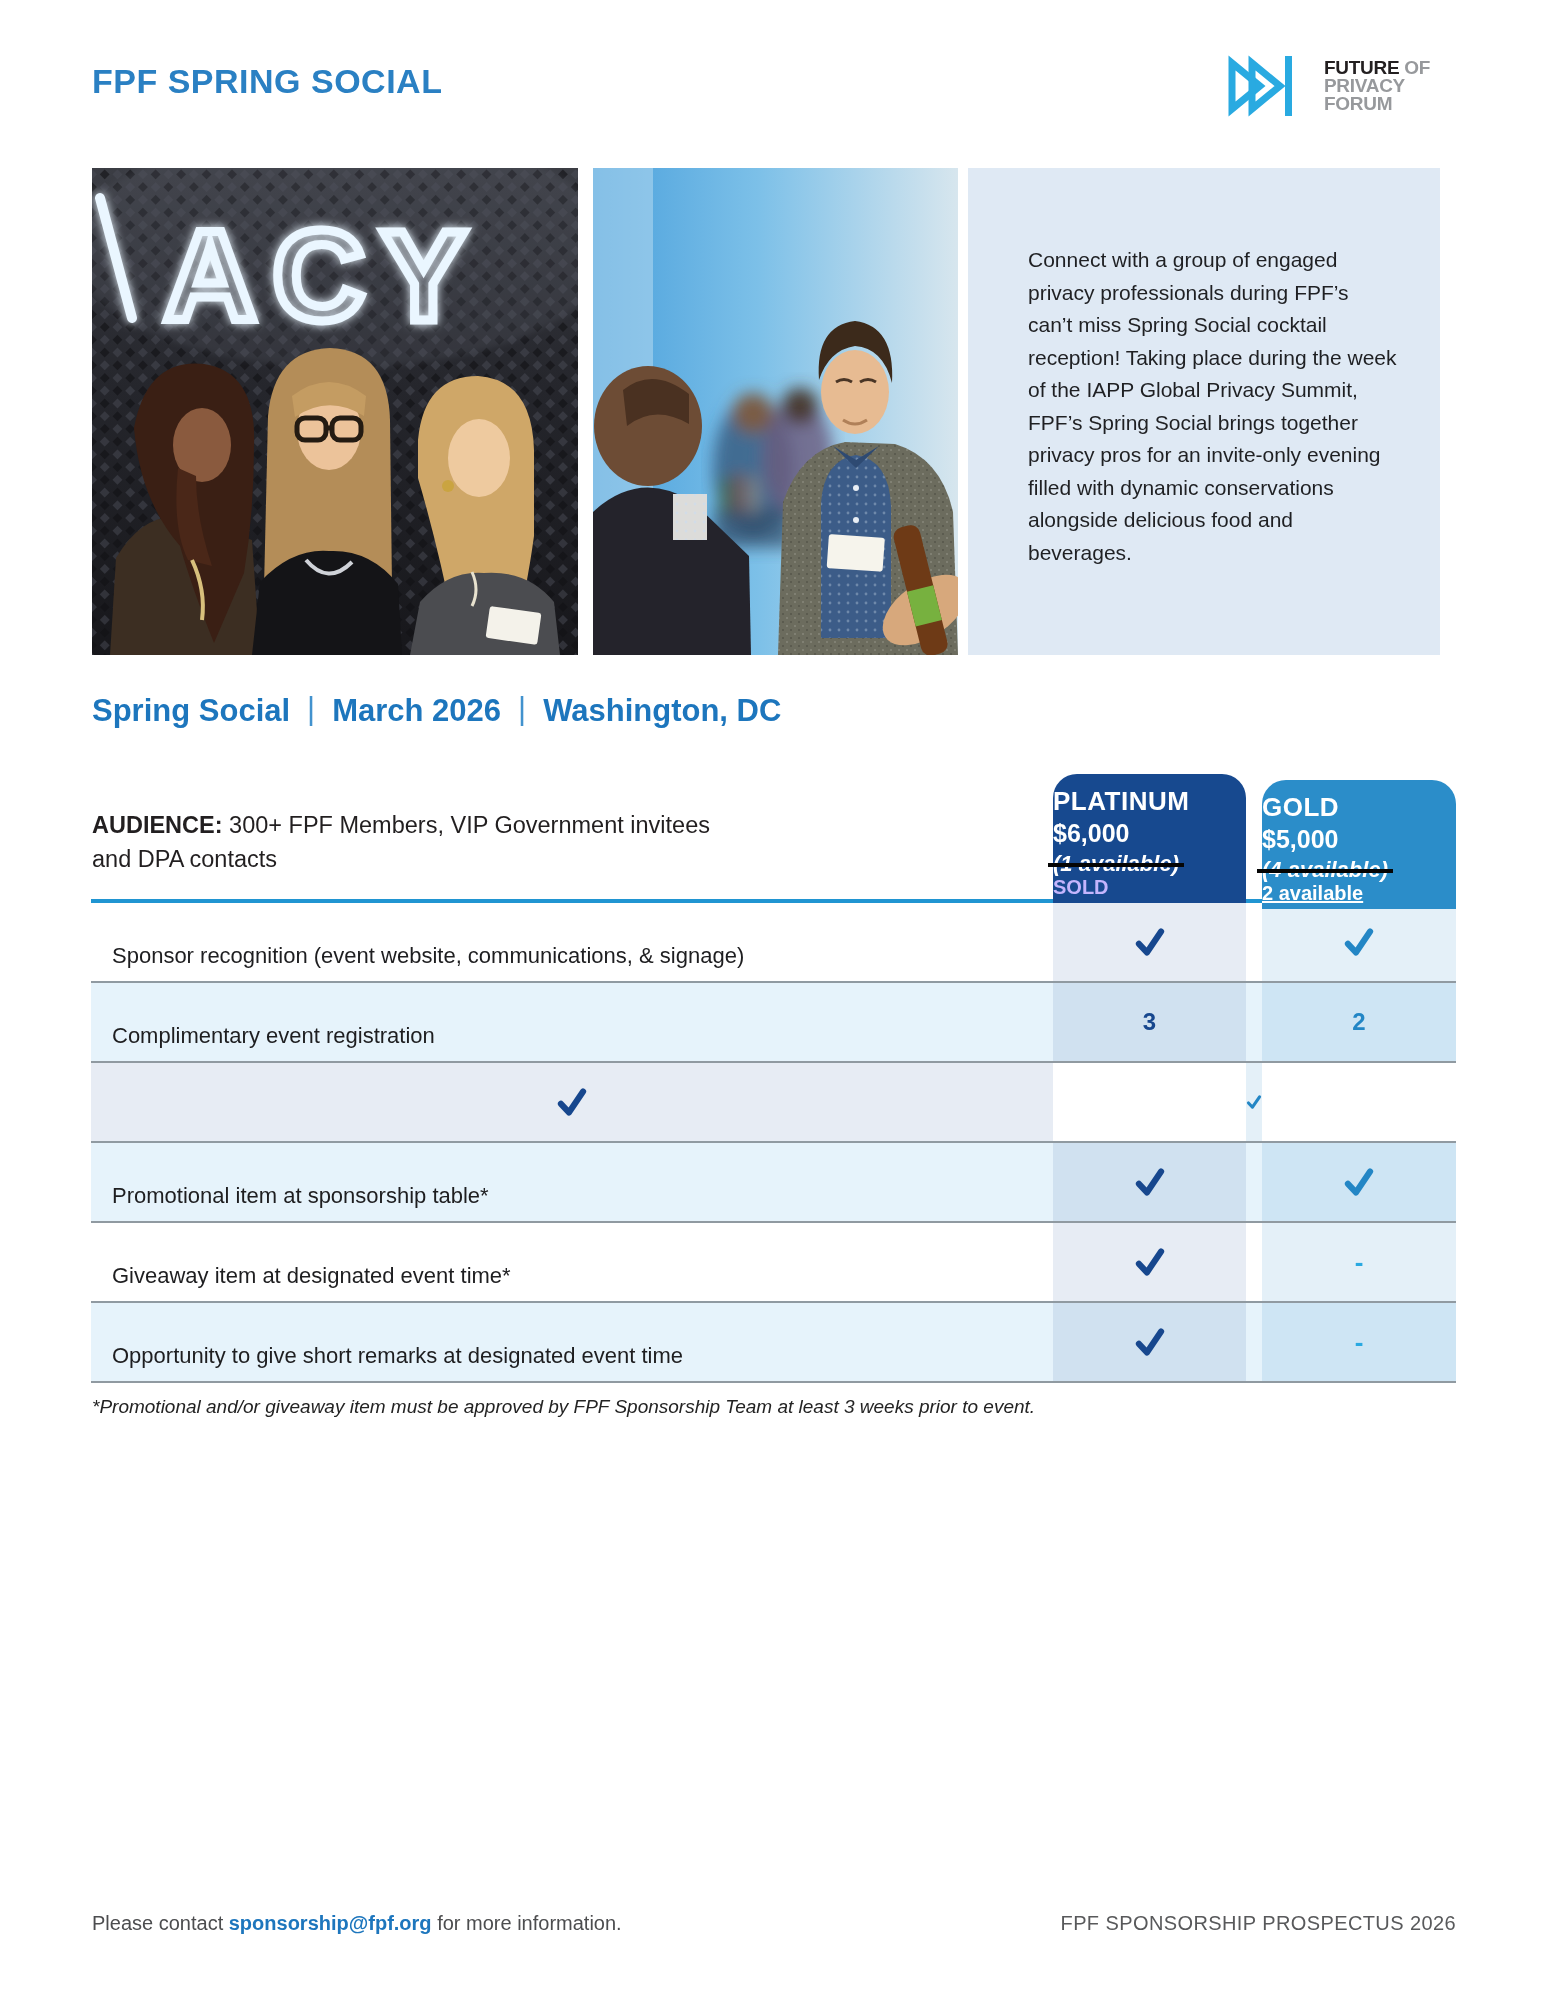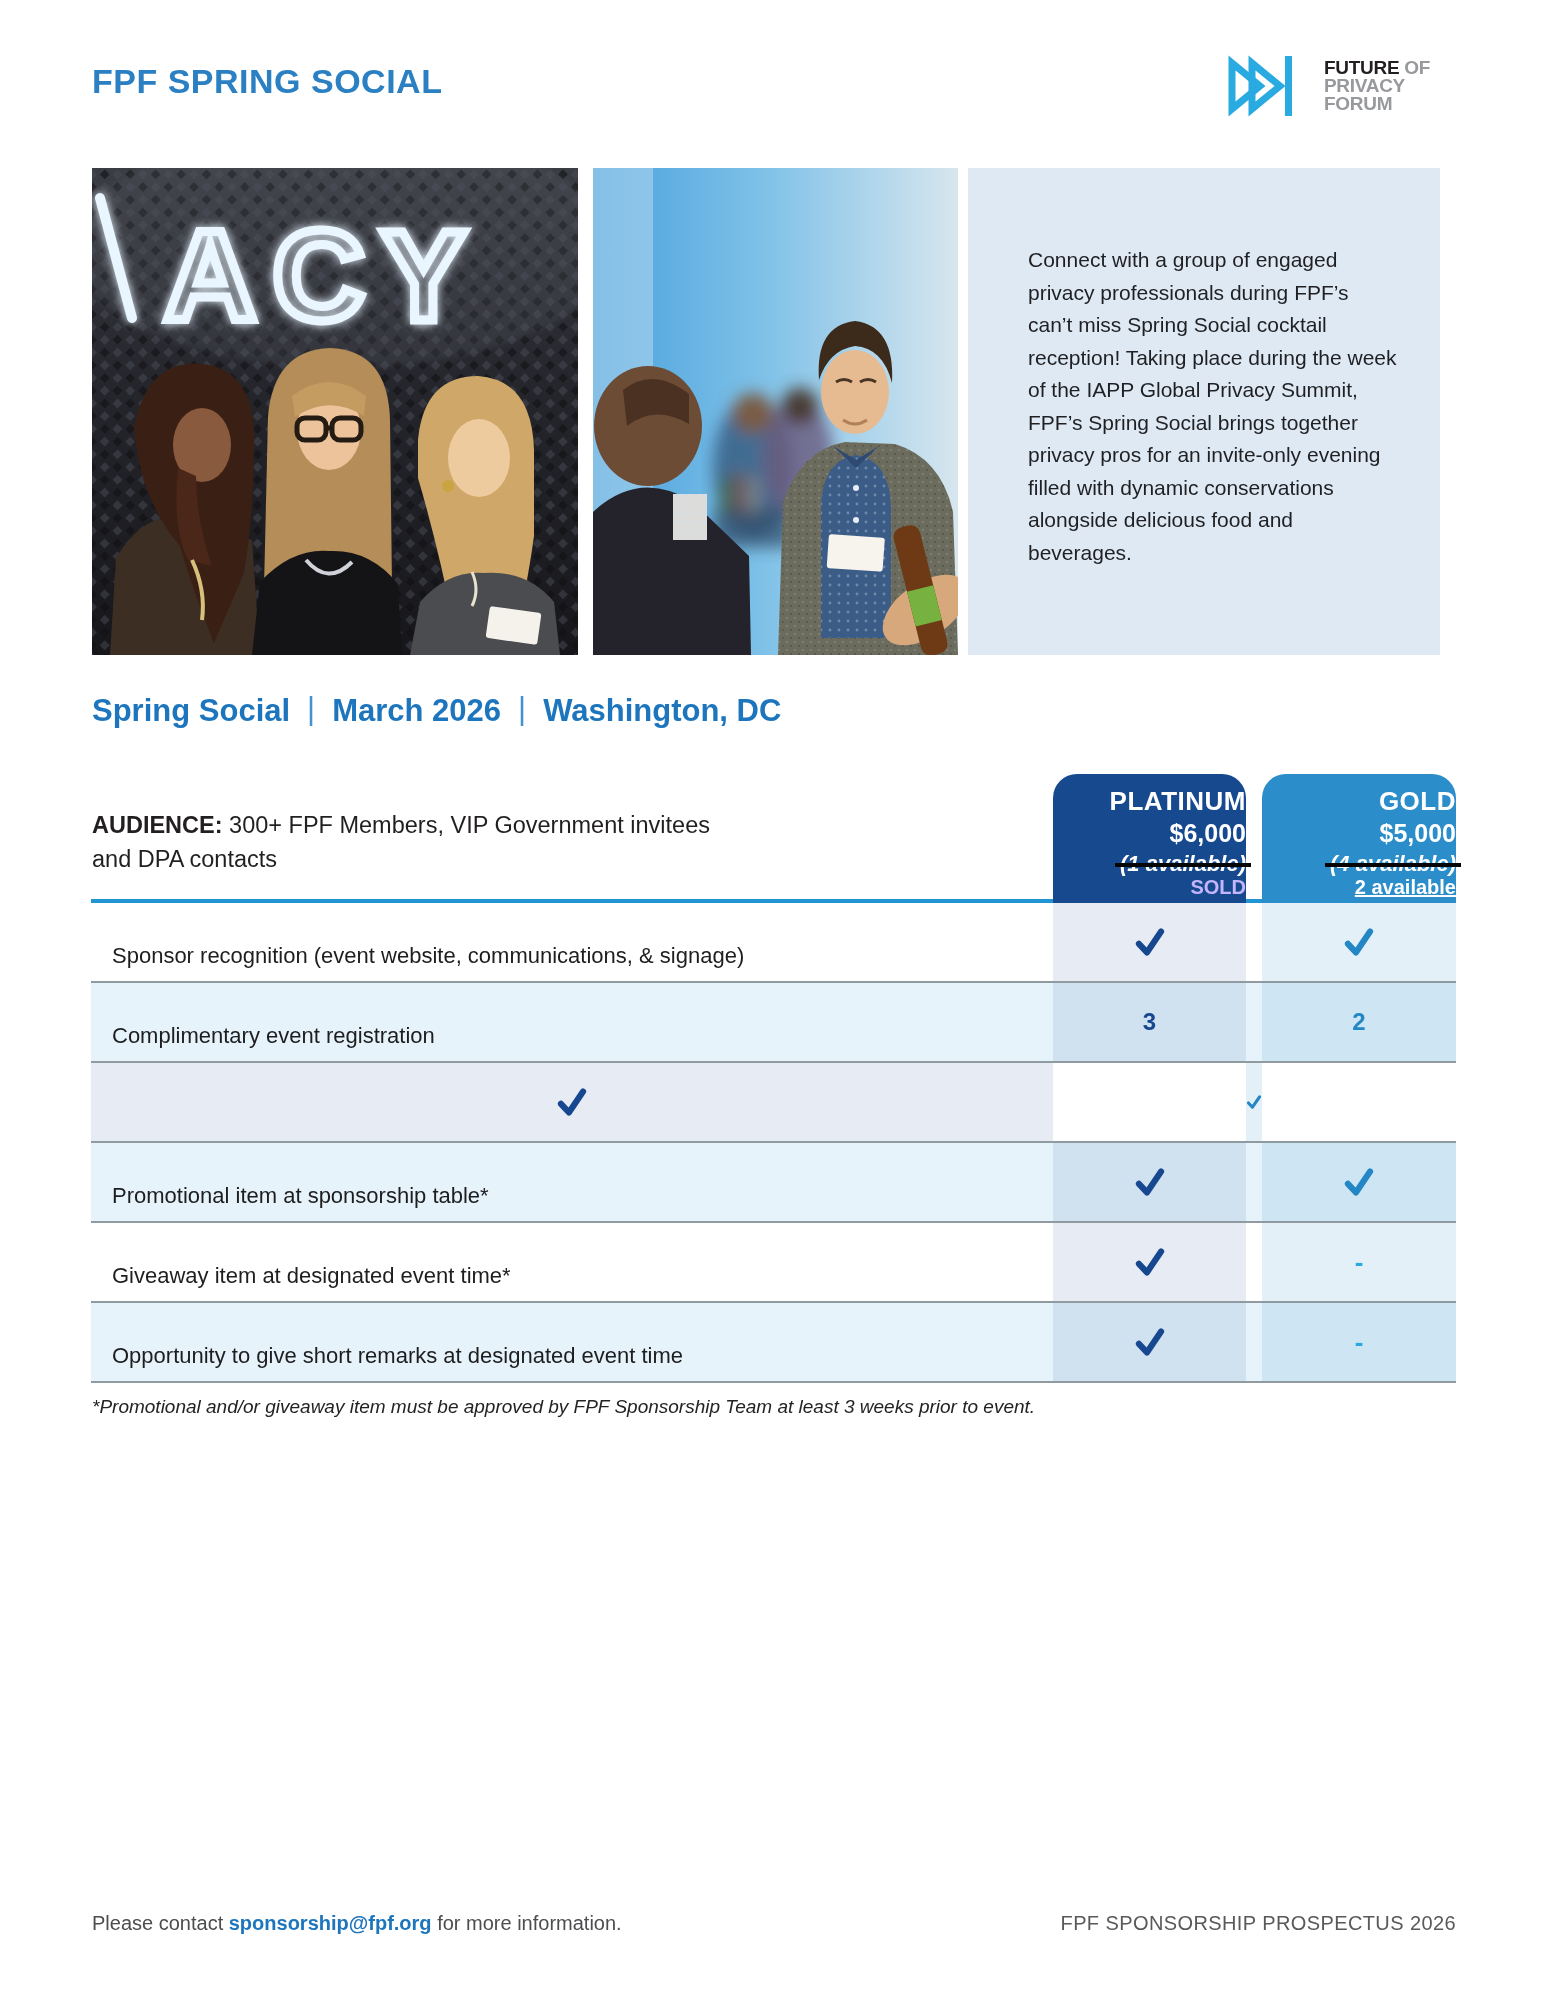--- a/index.html
+++ b/index.html
@@ -25,23 +25,23 @@
   
   .event-heading{position:absolute;left:92px;top:693px;font-size:31px;font-weight:700;color:#1d76bd;}
   .event-heading .sep{font-weight:400;color:#4292ce;margin:0 17px;position:relative;top:-2px;}
 
   
   .audience{position:absolute;left:92px;top:808px;width:650px;font-size:23.5px;line-height:1.45;color:#221f20;}
   .audience b{font-weight:700;}
 
   
   .tier{position:absolute;top:774px;height:129px;box-sizing:border-box;border-radius:24px 24px 0 0;
-        color:#ffffff;text-align:right;padding-top:13px;z-index:2;}
+        color:#ffffff;text-align:left;padding-top:13px;z-index:2;}
   .tier-platinum{left:1053px;width:193px;background:#17498f;}
-  .tier-gold{left:1262px;width:194px;background:#2b8dc9;}
+  .tier-gold{left:1262px;width:194px;background:#2b8dc9;margin-top:6px;}
   .tier-name{font-size:26px;font-weight:800;letter-spacing:.5px;line-height:1.15;}
   .tier-price{font-size:25px;font-weight:600;margin-top:2px;}
   .tier-avail{display:inline-block;position:relative;font-size:22px;font-weight:700;font-style:italic;margin-top:4px;line-height:1.05;}
   .tier-avail::after{content:"";position:absolute;left:-5px;right:-5px;top:48%;height:4px;background:#050505;}
   .tier-status{font-size:20px;font-weight:800;line-height:1.1;margin-top:1px;}
   .status-sold{color:#c4b5fd;}
   .status-available{color:#ffffff;text-decoration:underline;}
 
   
   .benefits{position:absolute;left:91px;top:899px;width:1365px;border-top:4px solid #2095d2;z-index:1;}

